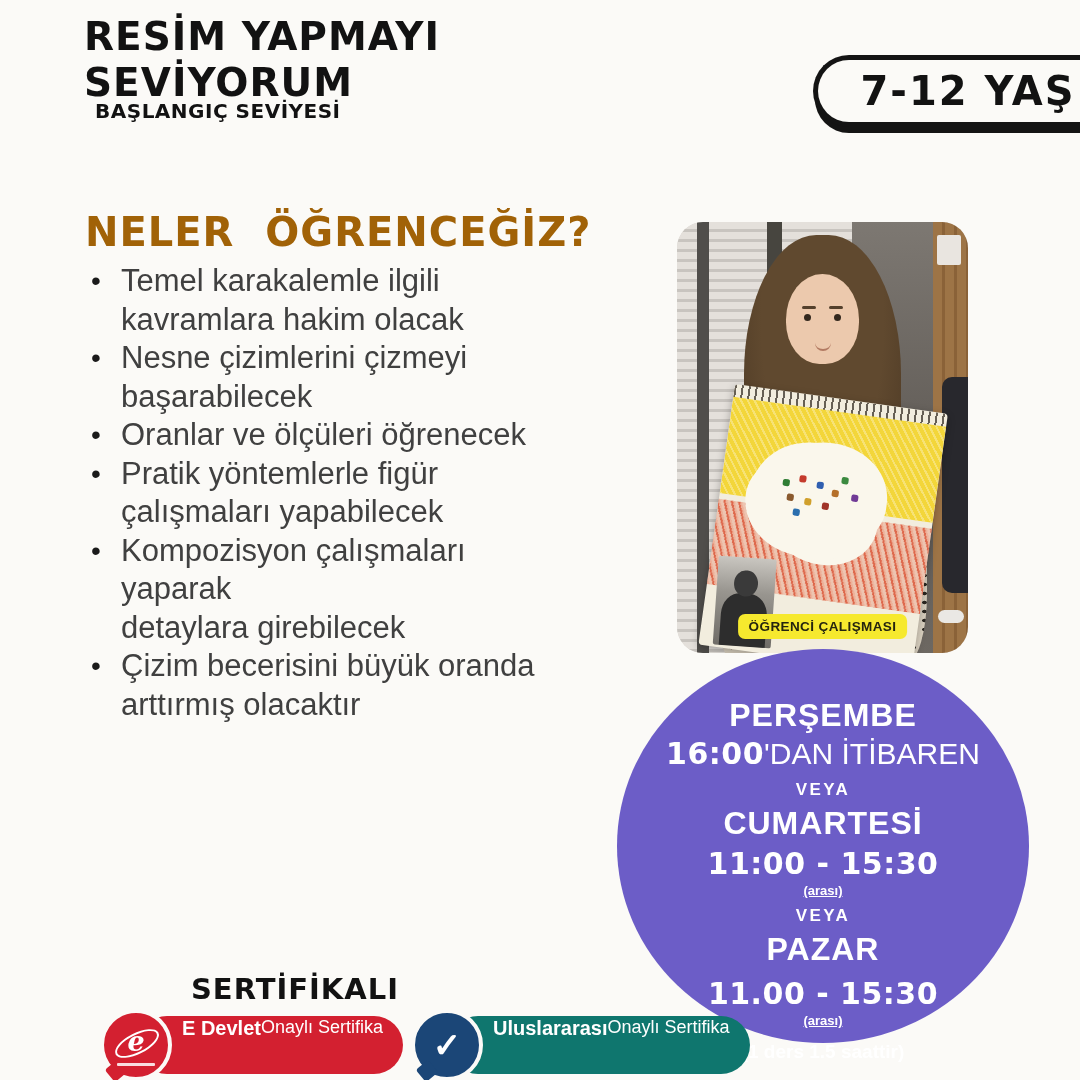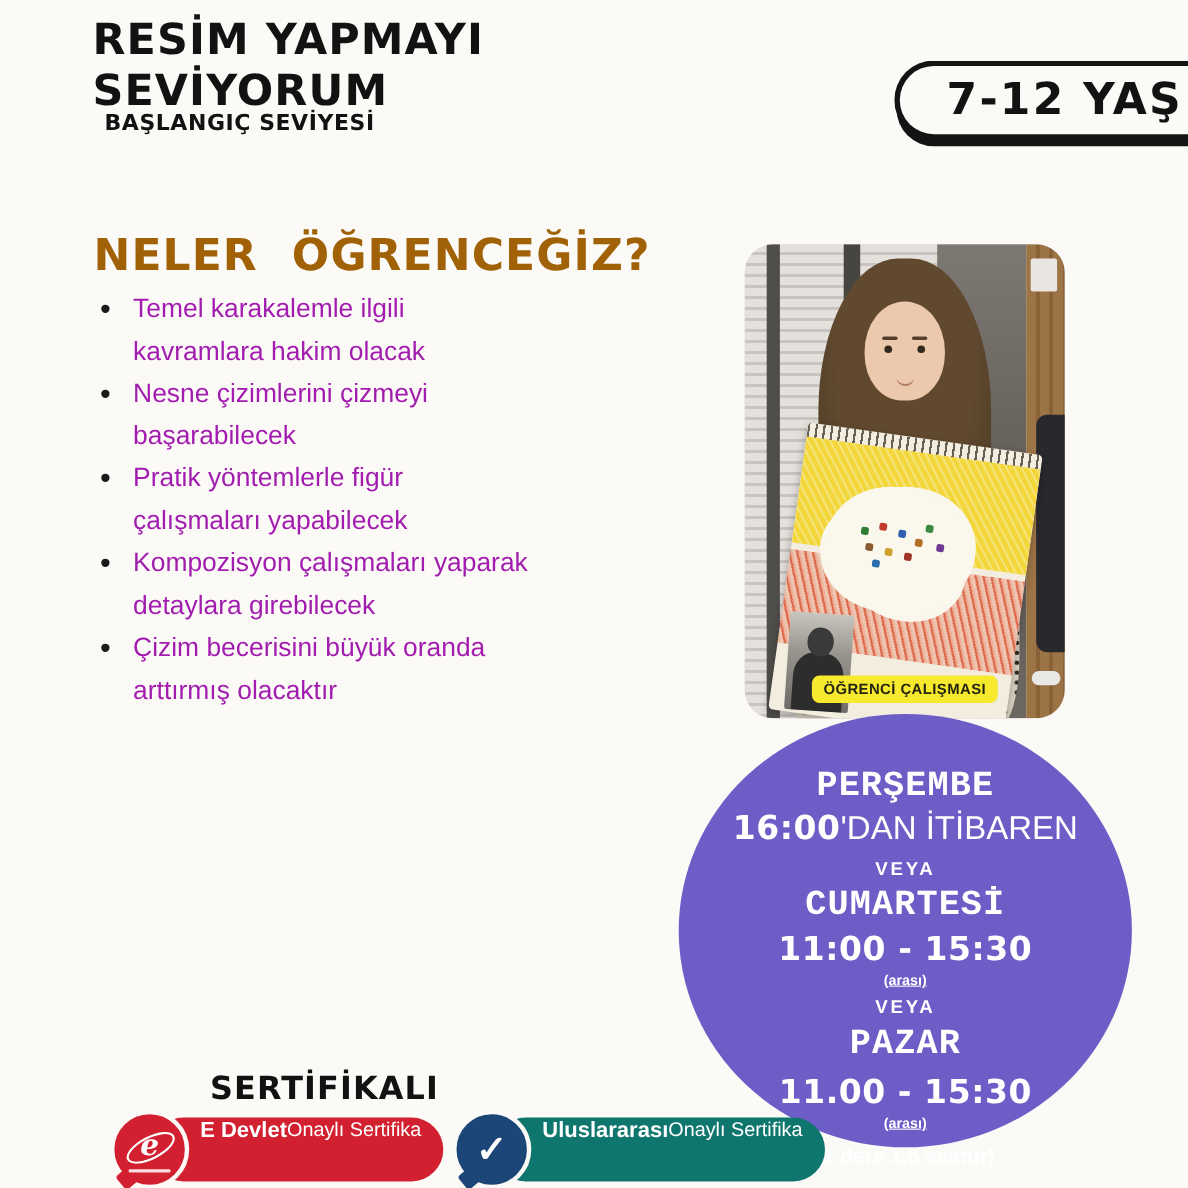--- a/index.html
+++ b/index.html
@@ -14,22 +14,22 @@
             font-size:20px;letter-spacing:.5px;color:#121212;}
   .age-badge{left:813px;top:55px;width:300px;height:62px;background:#fbfaf7;
              border:5px solid #141414;border-right:none;border-radius:36px 0 0 36px;
              box-shadow:0 8px 0 -2px #141414;display:flex;align-items:center;justify-content:center;
              font-family:"DejaVu Sans",sans-serif;font-weight:800;font-size:40px;letter-spacing:2px;color:#121212;}
 
   
   .learn-heading{left:85px;top:209px;font-family:"DejaVu Sans",sans-serif;font-weight:800;
                  font-size:40px;letter-spacing:1px;word-spacing:16px;color:#a16207;}
   .learn-list{left:85px;top:262px;width:480px;list-style:none;margin:0;padding:0;}
-  .learn-list li{position:relative;padding-left:36px;font-size:24px;line-height:38.5px;
-                 color:#a21caf;white-space:pre-line;}
+  .learn-list li{position:relative;padding-left:36px;font-size:31px;line-height:38.5px;
+                 color:#404040;white-space:pre-line;}
   .learn-list li::before{content:"\2022";position:absolute;left:6px;top:0;font-size:28px;color:#1a1a1a;}
 
   
   .photo{left:677px;top:222px;width:291px;height:431px;border-radius:26px;overflow:hidden;background:#d9d5d0;}
   .photo *{position:absolute;}
   .blinds{left:0;top:0;width:60%;height:100%;
           background:repeating-linear-gradient(180deg,#e4e0db 0 7px,#c8c4bf 7px 10px);}
   .frame-a{left:7%;top:0;width:4%;height:100%;background:#504e4b;}
   .frame-b{left:31%;top:0;width:5%;height:100%;background:#47453f;}
   .pinkblob{left:20%;top:40%;width:12px;height:10px;background:#d76aa8;border-radius:3px;}
@@ -74,21 +74,21 @@
   .bw::before{content:"";position:absolute;left:10%;top:40%;width:80%;height:60%;background:#2d2d2d;border-radius:40% 40% 0 0;}
   .heart{left:52%;top:82%;font-size:18px;color:#d9bb57;transform:rotate(-10deg);line-height:1;}
   .photo-label{left:50%;bottom:3.2%;transform:translateX(-50%);position:absolute;
                background:#f6e92e;color:#24240f;font-size:13.5px;font-weight:700;letter-spacing:.4px;
                padding:5px 11px;border-radius:7px;white-space:nowrap;}
 
   
   .circle{left:617px;top:649px;width:412px;height:394px;border-radius:50%;background:#6c5dc7;
           display:flex;flex-direction:column;align-items:center;text-align:center;color:#fff;
           padding-top:46px;box-sizing:border-box;}
-  .c-day{font-family:Liberation Mono, monospace;font-weight:800;font-size:32px;letter-spacing:1px;line-height:40px;}
+  .c-day{font-family:Liberation Sans, sans-serif;font-weight:800;font-size:32px;letter-spacing:1px;line-height:40px;}
   .c-time{font-family:"DejaVu Sans",sans-serif;font-weight:800;font-size:30px;letter-spacing:.5px;line-height:38px;}
   .c-time .lite{font-family:"Liberation Sans",sans-serif;font-weight:400;letter-spacing:0;}
   .c-veya{font-size:17px;font-weight:700;letter-spacing:2.5px;line-height:22px;margin-top:6px;}
   .c-arasi{font-size:13px;font-weight:700;text-decoration:underline;line-height:16px;}
   .c-note{font-size:19px;font-weight:700;margin-top:12px;}
   .mt2{margin-top:2px;} .mt6{margin-top:6px;}
 
   
   .cert-heading{left:105px;top:972px;width:380px;text-align:center;
                 font-family:"DejaVu Sans",sans-serif;font-weight:700;font-size:29px;letter-spacing:1px;color:#121212;}
@@ -125,20 +125,21 @@
   <div class="abs age-badge">
     <span>7-12 YAŞ</span>
   </div>
 
   <div class="abs learn-heading">NELER ÖĞRENCEĞİZ?</div>
   <ul class="abs learn-list">
     <li>Temel karakalemle ilgili
 kavramlara hakim olacak</li>
     <li>Nesne çizimlerini çizmeyi
 başarabilecek</li>
+    <li>Oranlar ve ölçüleri öğrenecek</li>
     <li>Pratik yöntemlerle figür
 çalışmaları yapabilecek</li>
     <li>Kompozisyon çalışmaları yaparak
 detaylara girebilecek</li>
     <li>Çizim becerisini büyük oranda
 arttırmış olacaktır</li>
   </ul>
 
   <div class="abs photo">
     <div class="blinds"></div>

